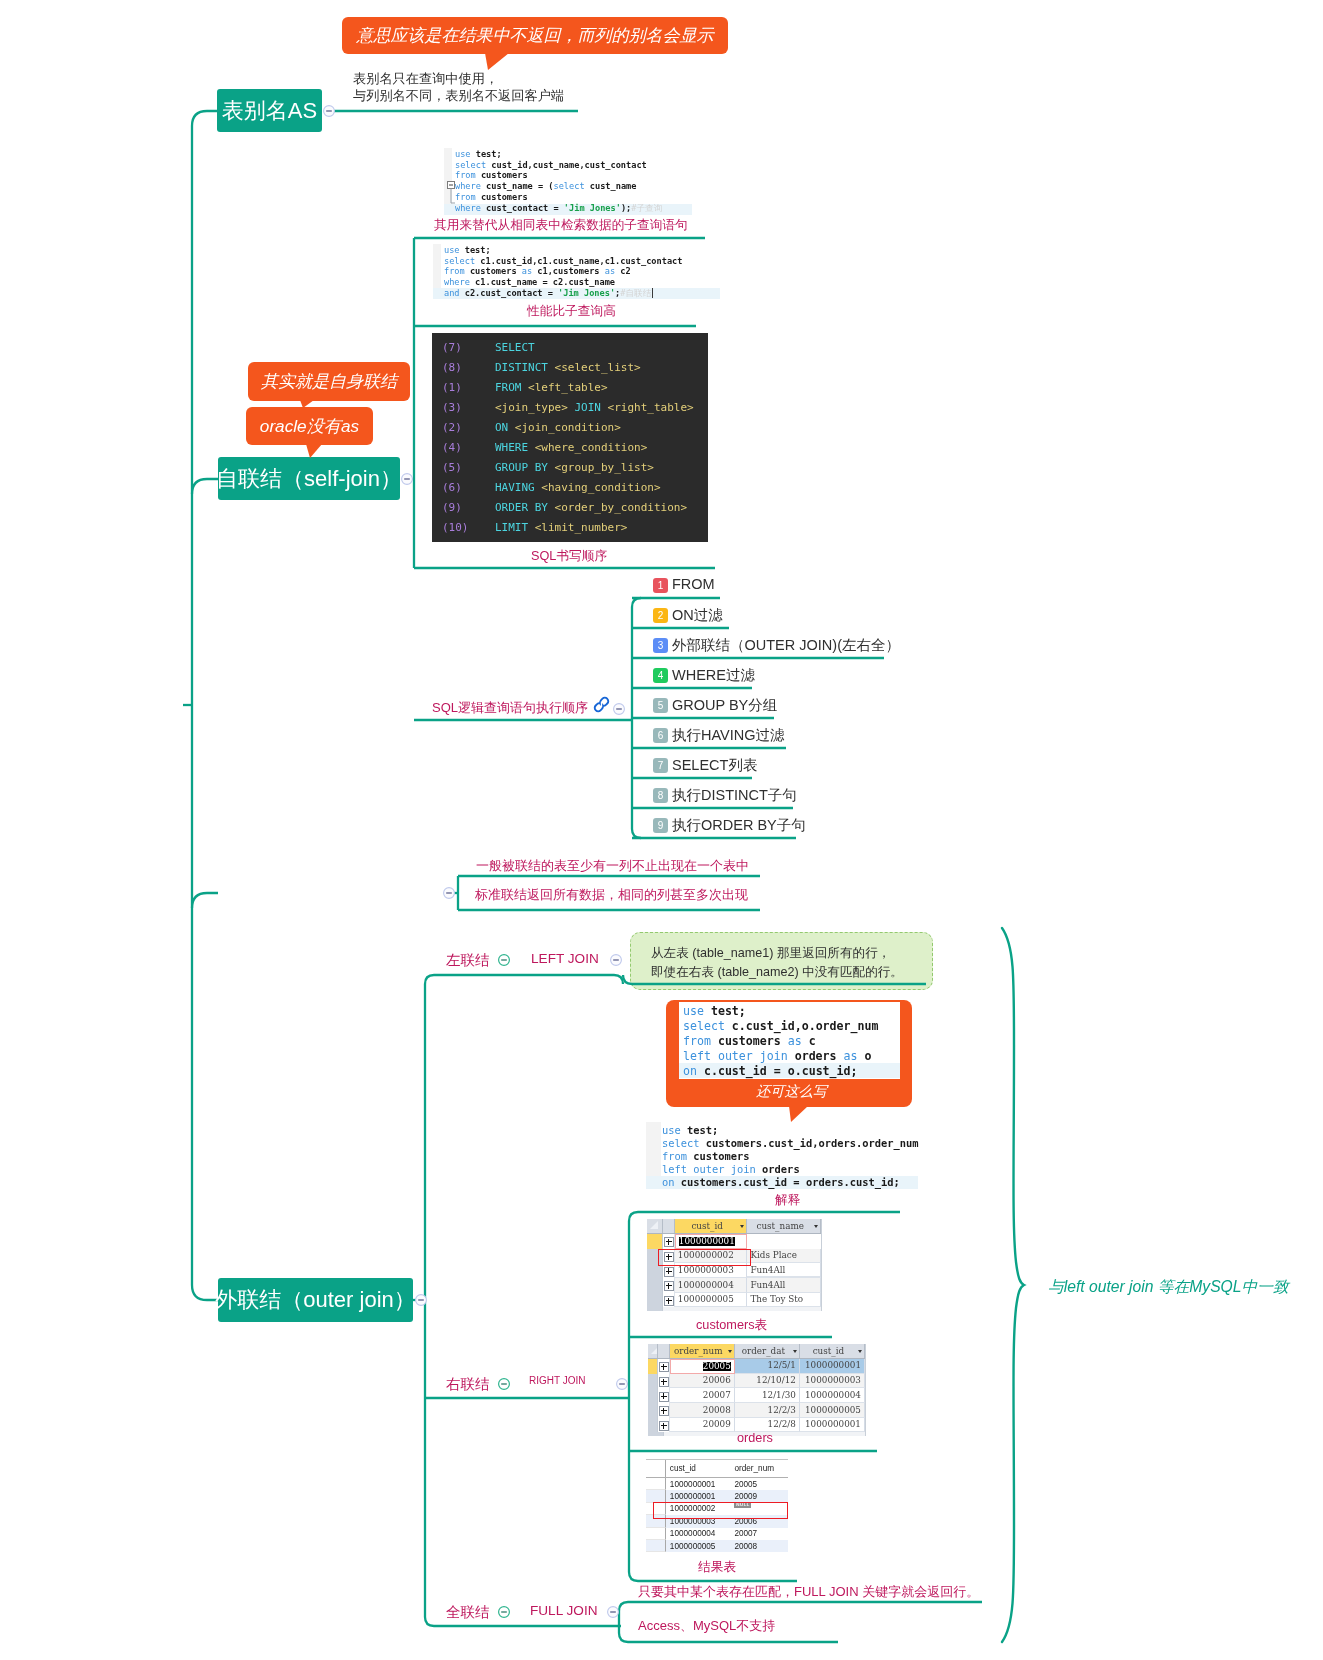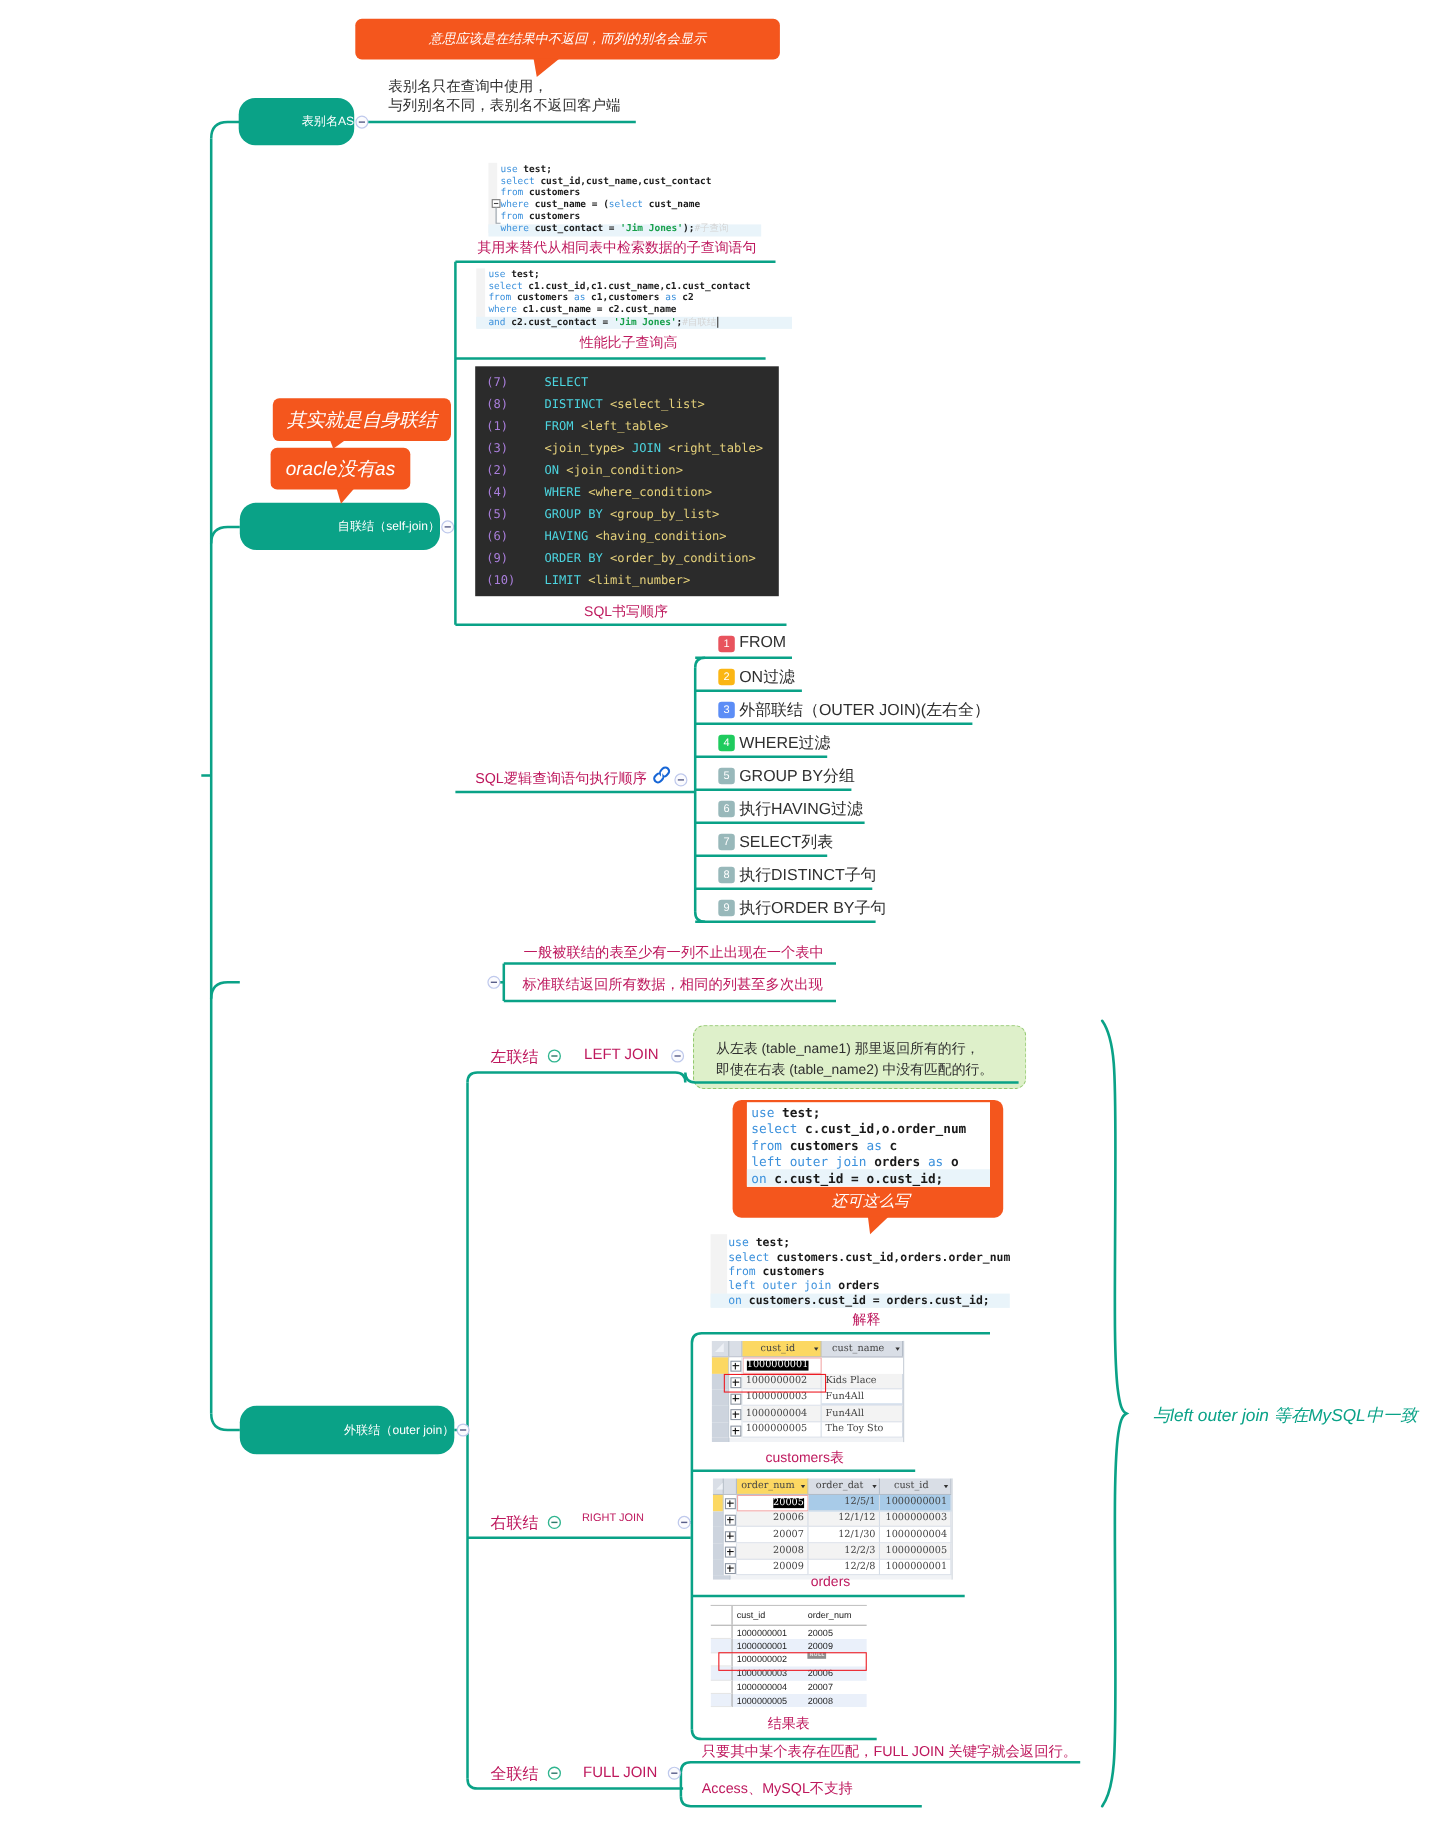--- a/index.html
+++ b/index.html
@@ -2,23 +2,23 @@
 <html><head>
 <meta charset="utf-8">
 <title>SQL 高级联结</title>
 <style>
   html,body{margin:0;padding:0;background:#ffffff;}
   body{width:1323px;height:1660px;position:relative;overflow:hidden;
        font-family:"Liberation Sans",sans-serif;color:#2f2f2f;}
   #stage{position:relative;width:1323px;height:1660px;overflow:hidden;background:#fff;}
   svg.lines{position:absolute;left:0;top:0;width:1323px;height:1660px;overflow:visible;}
 
-  .pill{position:absolute;background:#0AA287;border-radius:15px;color:#fff;
-        display:flex;align-items:center;justify-content:flex-end;
-        font-size:11px;white-space:nowrap;}
+  .pill{position:absolute;background:#0AA287;border-radius:3px;color:#fff;
+        display:flex;align-items:center;justify-content:center;
+        font-size:22px;white-space:nowrap;}
   .root-pill{position:absolute;background:#FCFCA2;border:3.5px solid #0AA287;
         border-radius:14px;color:#4a3a0c;display:flex;align-items:center;
         justify-content:center;font-size:24px;font-weight:bold;white-space:nowrap;
         letter-spacing:0.3px;box-sizing:border-box;}
 
   .callout{position:absolute;background:#F4561D;color:#fff;border-radius:6px;
         display:flex;align-items:center;justify-content:center;
         font-style:italic;white-space:nowrap;}
 
   .tx{position:absolute;white-space:nowrap;color:#be185d;font-size:15px;}
@@ -217,21 +217,21 @@
 <div class="pill" style="left:217px;top:89px;width:105px;height:43px">
       <span>表别名AS</span>
     </div>
 <div class="pill" style="left:218px;top:457px;width:182px;height:43px">
       <span>自联结（self-join）</span>
     </div>
 <div class="pill" style="left:218px;top:1278px;width:195px;height:44px">
       <span>外联结（outer join）</span>
     </div>
 
-<div class="callout" style="left:323px;top:17px;width:386px;height:37px;font-size:12px">
+<div class="callout" style="left:342px;top:17px;width:386px;height:37px;font-size:17px">
   <span>意思应该是在结果中不返回，而列的别名会显示</span>
 </div>
 <svg class="lines">
   <path d="M485,53 L509,53 L488,70 Z" fill="#F4561D"></path>
 </svg>
 <div class="tx2" style="left:353px;top:70px;font-size:13.2px;line-height:17px">
  <div>表别名只在查询中使用，</div>
  <div>与列别名不同，表别名不返回客户端</div>
 </div>
 <div class="gut" style="left:444px;top:148px;width:8px;height:64px"></div>
@@ -433,21 +433,21 @@
         </div>
         <div class="axcell num" style="width:66px;background:#A8CBE8;">12/5/1</div>
         <div class="axcell num" style="width:66px;background:#A8CBE8;">1000000001</div>
       </div>
       <div class="axrow" style="background:#f3f3f3">
         <div class="rsel" style="width:9px;"></div>
         <div class="rexp">
           <span class="rexpbox"></span>
         </div>
         <div class="axcell num" style="width:66px;">20006</div>
-        <div class="axcell num" style="width:66px;">12/1/12</div>
+        <div class="axcell num" style="width:66px;">12/10/12</div>
         <div class="axcell num" style="width:66px;">1000000003</div>
       </div>
       <div class="axrow">
         <div class="rsel" style="width:9px;"></div>
         <div class="rexp">
           <span class="rexpbox"></span>
         </div>
         <div class="axcell num" style="width:66px;">20007</div>
         <div class="axcell num" style="width:66px;">12/1/30</div>
         <div class="axcell num" style="width:66px;">1000000004</div>

